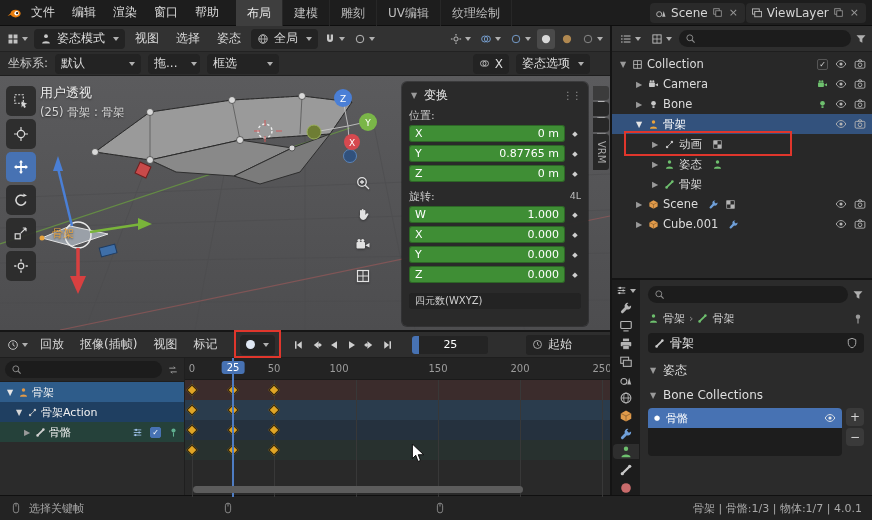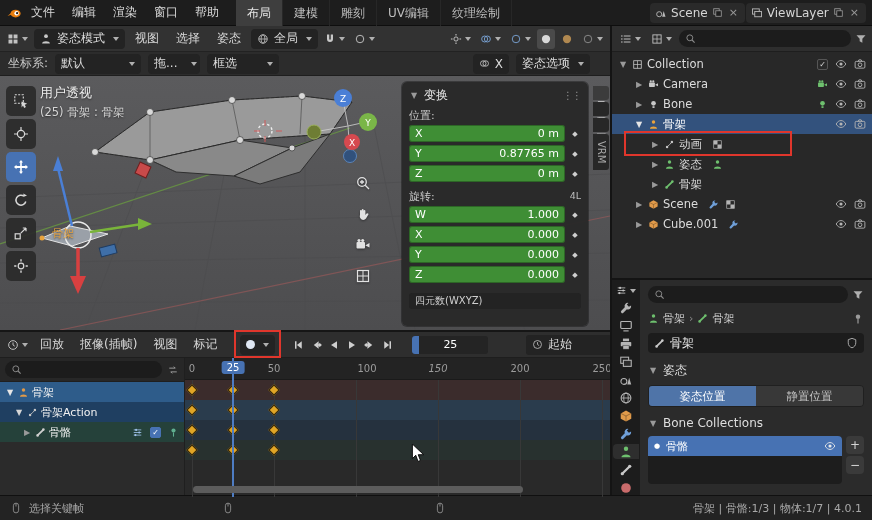--- a/index.html
+++ b/index.html
@@ -733,22 +733,22 @@
       </div>
     </div>
     <div id="keys">
       <div class="band" style="top:22px;background:rgba(90,50,50,.38)"></div>
       <div class="band" style="top:42px;background:rgba(46,92,138,.38)"></div>
       <div class="band" style="top:62px;background:rgba(31,63,97,.38)"></div>
       <div class="band" style="top:82px;background:rgba(37,65,58,.34)"></div>
       <div id="tl-ruler">
           <span class="rlabel" style="left: 7px;">0</span>
           <span class="rlabel" style="left: 89px;">50</span>
-          <span class="rlabel" style="left: 182px;">100</span>
-          <span class="rlabel" style="left: 253px; font-style: italic;">150</span>
+          <span class="rlabel" style="left: 154px;">100</span>
+          <span class="rlabel" style="left: 253px;">150</span>
           <span class="rlabel" style="left: 335px;">200</span>
           <span class="rlabel" style="left: 417px;">250</span>
         </div>
       <div id="playhead" style="left: 47px;"></div>
       <div id="playhead-label" style="left: 48px;">25</div>
       <div id="tl-scroll"></div>
       <svg class="abs" style="left:226px;top:86px;width:14px;height:18px;z-index:6" viewBox="0 0 12 16">
         <path d="M1 0v13l3-3 2 5.5 2.2-.9L6.2 9.5H11Z" fill="#fff" stroke="#000" stroke-width=".8"></path>
       </svg>
     <div class="gridline" style="left: 7px;"></div>
@@ -1031,24 +1031,20 @@
         <span>骨架</span>
         <div class="spacer"></div>
         <svg class="ic12" style="color:#a8a8a8">
             <use href="#s-shield"></use>
           </svg>
       </div>
       <div class="sect">
         <span class="tri">▼</span>
         <span>姿态</span>
       </div>
-      <div class="segbtns">
-        <div class="b on">姿态位置</div>
-        <div class="b off">静置位置</div>
-      </div>
       <div class="sect">
         <span class="tri">▼</span>
         <span>Bone Collections</span>
       </div>
       <div class="bc-wrap">
         <div class="bc-list">
           <div class="bc-item">
             <span style="font-size:7px">●</span>
             <span>骨骼</span>
             <div class="spacer"></div>

